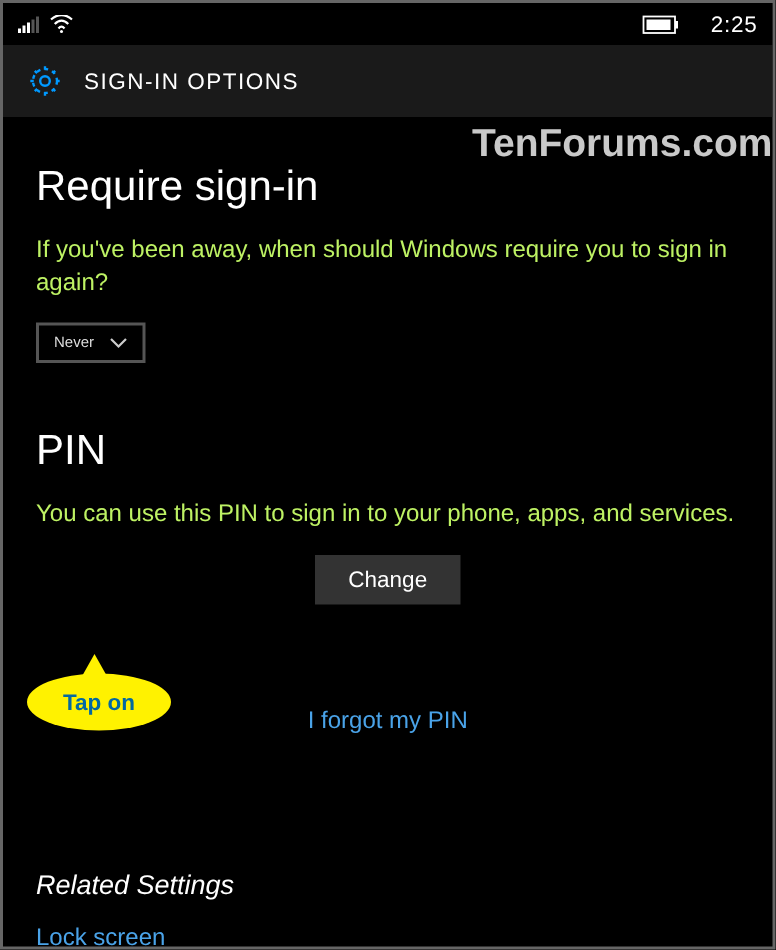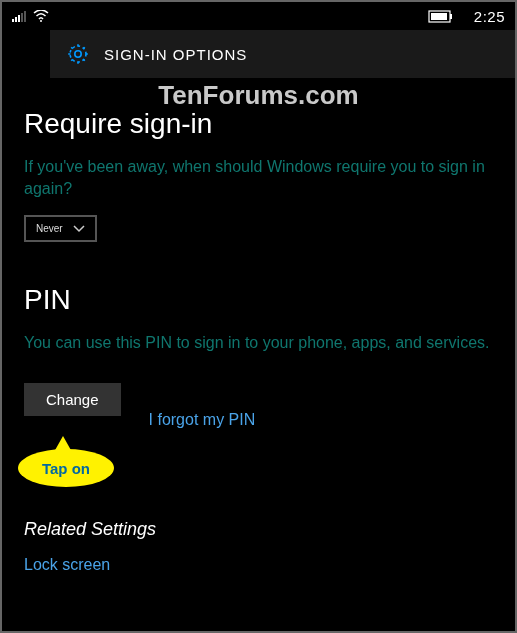--- a/index.html
+++ b/index.html
@@ -26,35 +26,34 @@
   .signal-icon, .wifi-icon, .battery-icon { display: inline-flex; }
   .time { font-size: 15px; font-weight: 300; letter-spacing: 0.5px; }
 
   .header-bar {
     display: flex;
     align-items: center;
     height: 48px;
     padding: 0 16px;
     background: #1a1a1a;
     gap: 14px;
-    margin-left: 48px;
   }
   .gear-icon { color: #0078d7; display: flex; }
   .header-title {
     font-size: 15px;
     font-weight: 400;
     letter-spacing: 1px;
   }
 
   .watermark {
     position: absolute;
     top: 78px;
     left: 0;
     right: 0;
-    text-align: center;
+    text-align: right;
     font-size: 26px;
     font-weight: 700;
     color: #c9c9c9;
     pointer-events: none;
     font-family: Arial, sans-serif;
     text-shadow: 1px 1px 2px #000;
   }
 
   .content {
     padding: 30px 22px 0 22px;
@@ -63,35 +62,35 @@
   .section-title {
     font-size: 28px;
     font-weight: 300;
     margin-bottom: 16px;
   }
   .section-desc {
     font-size: 16px;
     font-weight: 400;
     line-height: 1.35;
     margin-bottom: 16px;
-    color: #0f766e;
+    color: #bef264;
   }
   .dropdown {
     display: inline-flex;
     align-items: center;
     border: 2px solid #555;
     padding: 6px 10px;
     gap: 10px;
     font-size: 10px;
     color: #ddd;
     cursor: pointer;
     background: #000;
   }
   .chevron { display: inline-flex; }
-  .row { display: flex; align-items: center; gap: 28px; }
+  .row { display: flex; align-items: center; gap: 28px; flex-direction: column; }
   .btn {
     background: #333;
     border: none;
     color: #fff;
     font-size: 15px;
     padding: 8px 22px;
     cursor: pointer;
     font-family: inherit;
     position: relative;
   }

